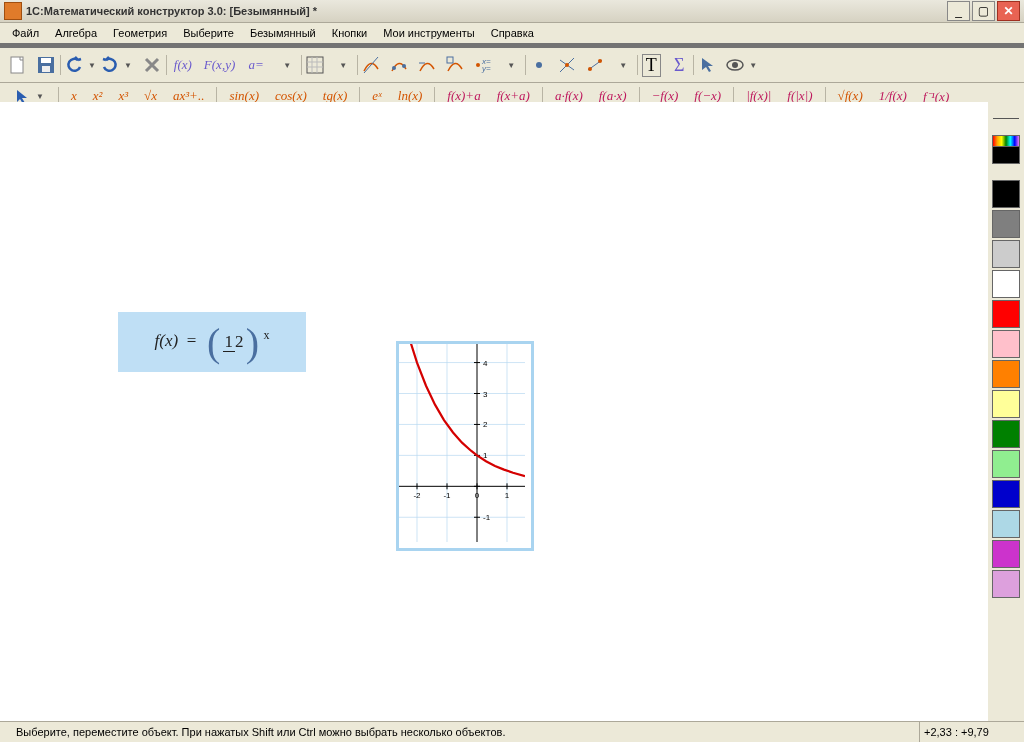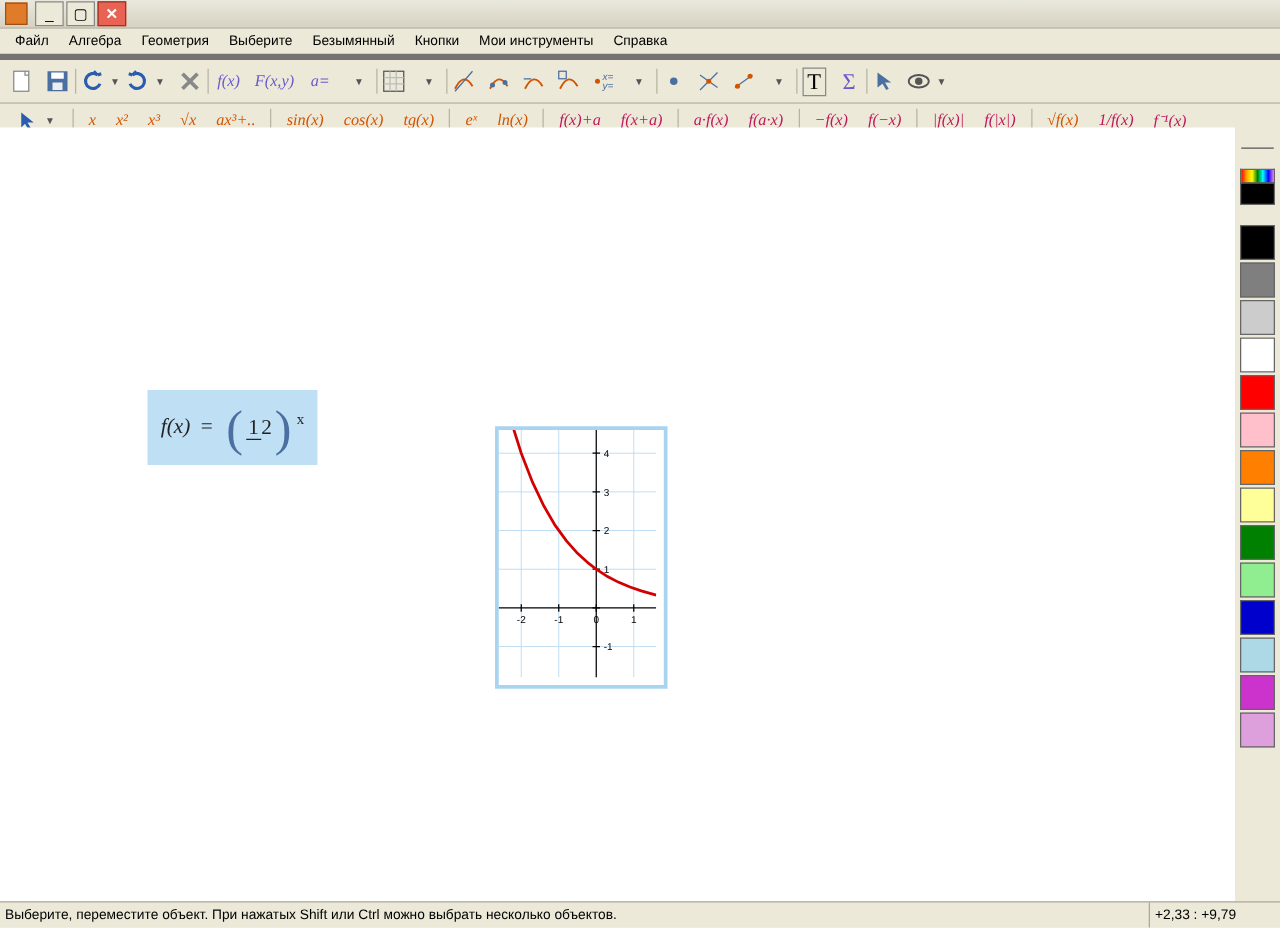--- a/index.html
+++ b/index.html
@@ -19,36 +19,37 @@
 .func-bar .fitem{padding:0 8px;font-family:'Times New Roman',serif;font-style:italic;font-size:13px;color:#e67e22;cursor:default;}
 .func-bar .fitem.blue{color:#be185d;}
 .func-bar .fitem.red{color:#d35400;}
 .func-bar .fsep{width:1px;height:18px;background:#b8b4a4;margin:0 4px;}
 .workspace{position:absolute;top:102px;left:0;right:36px;bottom:20px;background:#fff;}
 .palette{position:absolute;top:102px;right:0;width:36px;bottom:20px;background:#ece9d8;display:flex;flex-direction:column;align-items:center;padding-top:8px;}
 .divline{width:26px;height:1px;background:#555;margin:8px 0 14px 0;}
 .swatch{width:26px;height:26px;margin:2px 0;border:1px solid #666;cursor:default;}
 .sw-spectrum{background:linear-gradient(90deg,red,orange,yellow,green,cyan,blue,violet);}
 .status-bar{position:absolute;bottom:0;left:0;right:0;height:20px;background:#ece9d8;border-top:1px solid #aca899;display:flex;align-items:center;}
-.status-left{flex:1;padding:0 4px;border-right:1px solid #aca899;height:100%;display:flex;align-items:center;}
+.status-left{flex:1;padding:0 16px;border-right:1px solid #aca899;height:100%;display:flex;align-items:center;}
 .status-right{width:96px;text-align:left;padding:0 4px;}
-.formula-box{position:absolute;left:118px;top:210px;width:136px;height:60px;background:#bfdff5;display:flex;align-items:center;justify-content:center;}
+.formula-box{position:absolute;left:118px;top:210px;width:188px;height:60px;background:#bfdff5;display:flex;align-items:center;justify-content:center;}
 .formula-box .ftxt{font-family:'Times New Roman',serif;font-size:17px;color:#222;}
 .formula-box .frac{display:inline-block;text-align:center;vertical-align:middle;}
 .formula-box .frac .num{border-bottom:1px solid #222;padding:0 2px;}
 .formula-box .paren{font-size:40px;color:#4a6fa0;font-family:'Times New Roman',serif;vertical-align:middle;display:inline-block;margin:0 -2px;}
 .formula-box .exp{vertical-align:super;font-size:12px;margin-left:2px;}
 .chart-box{position:absolute;left:396px;top:239px;width:132px;height:204px;background:#fff;border:3px solid #a9d4f0;}
 .arrow-cursor svg{width:16px;height:16px;}
 </style>
 </head>
 <body>
 
 <div class="title-bar">
   <div class="icon"></div>
+  <div class="title">1С:Математический конструктор 3.0: [Безымянный] *</div>
   <div class="win-btn">_</div>
   <div class="win-btn">▢</div>
   <div class="win-btn win-close">✕</div>
 </div>
 
 <div class="menu-bar">
   <span>Файл</span>
   <span>Алгебра</span>
   <span>Геометрия</span>
   <span>Выберите</span>

